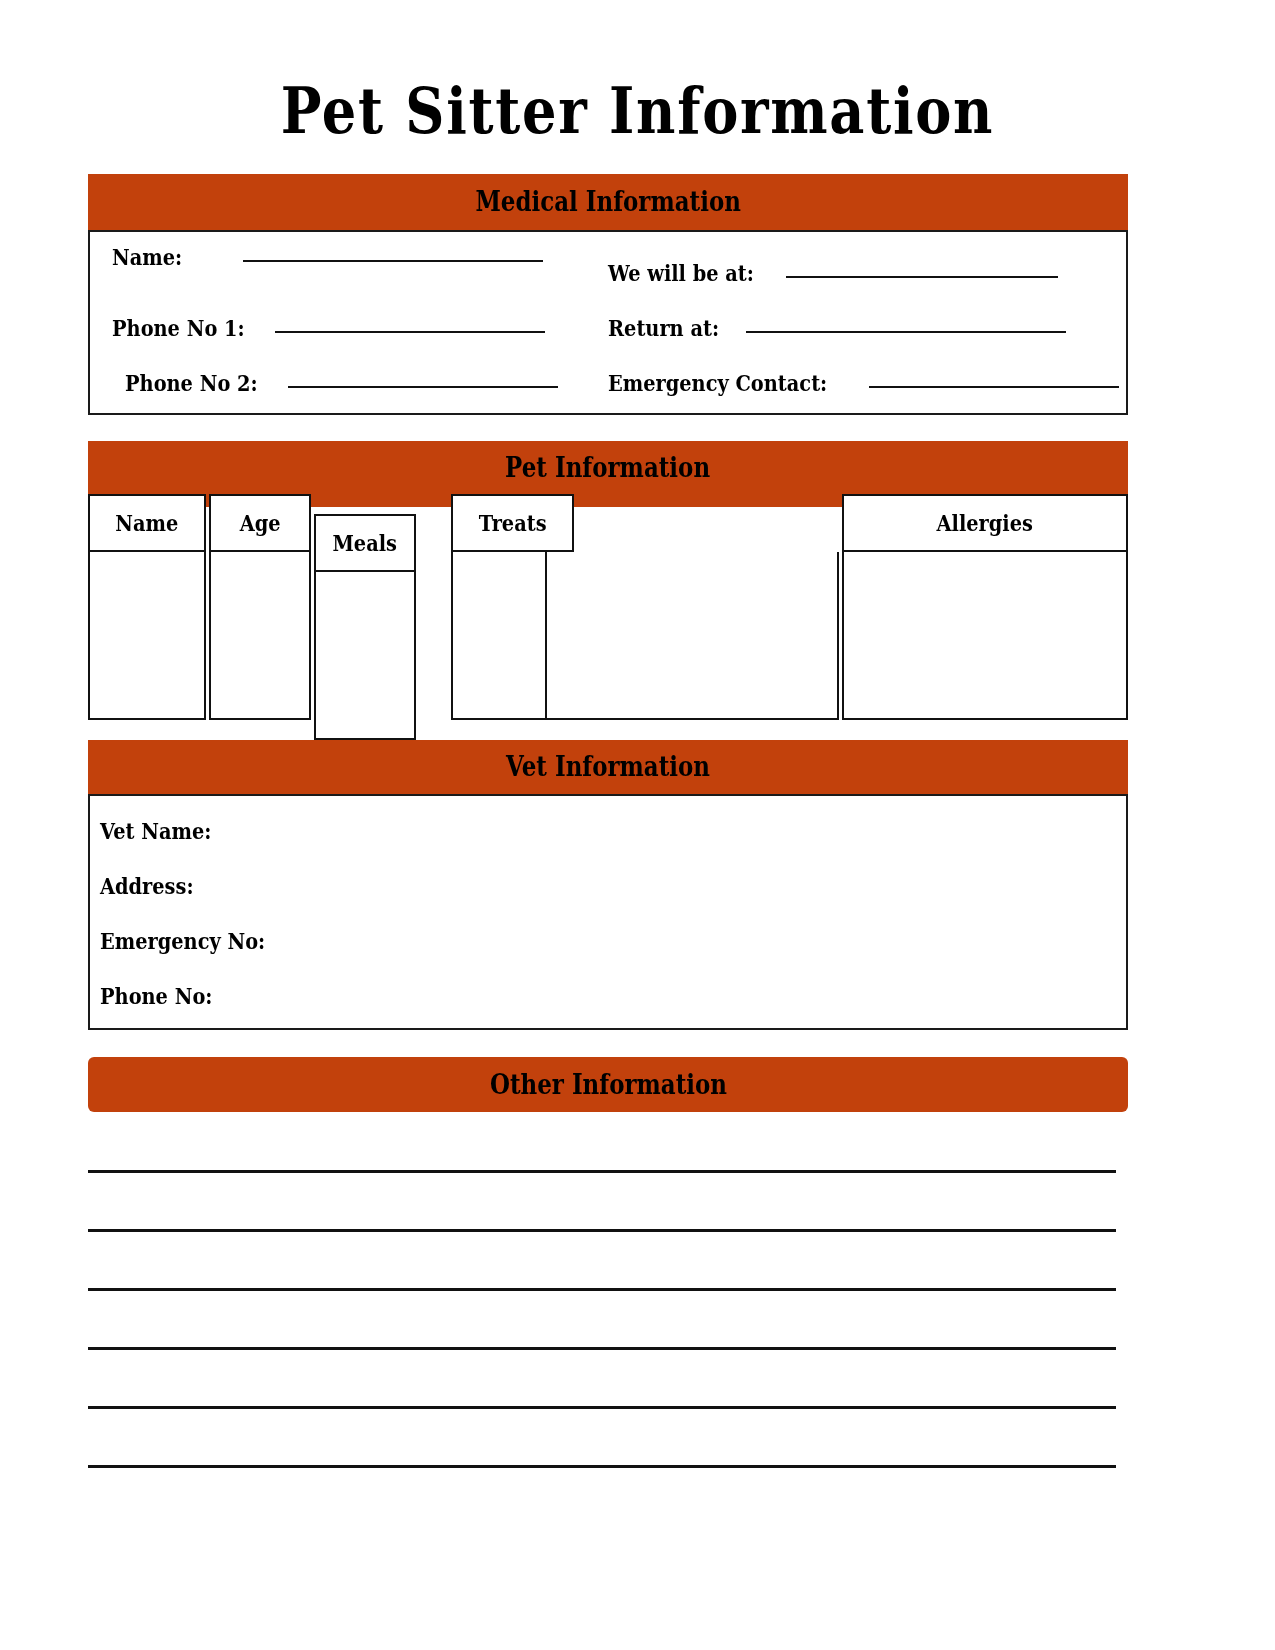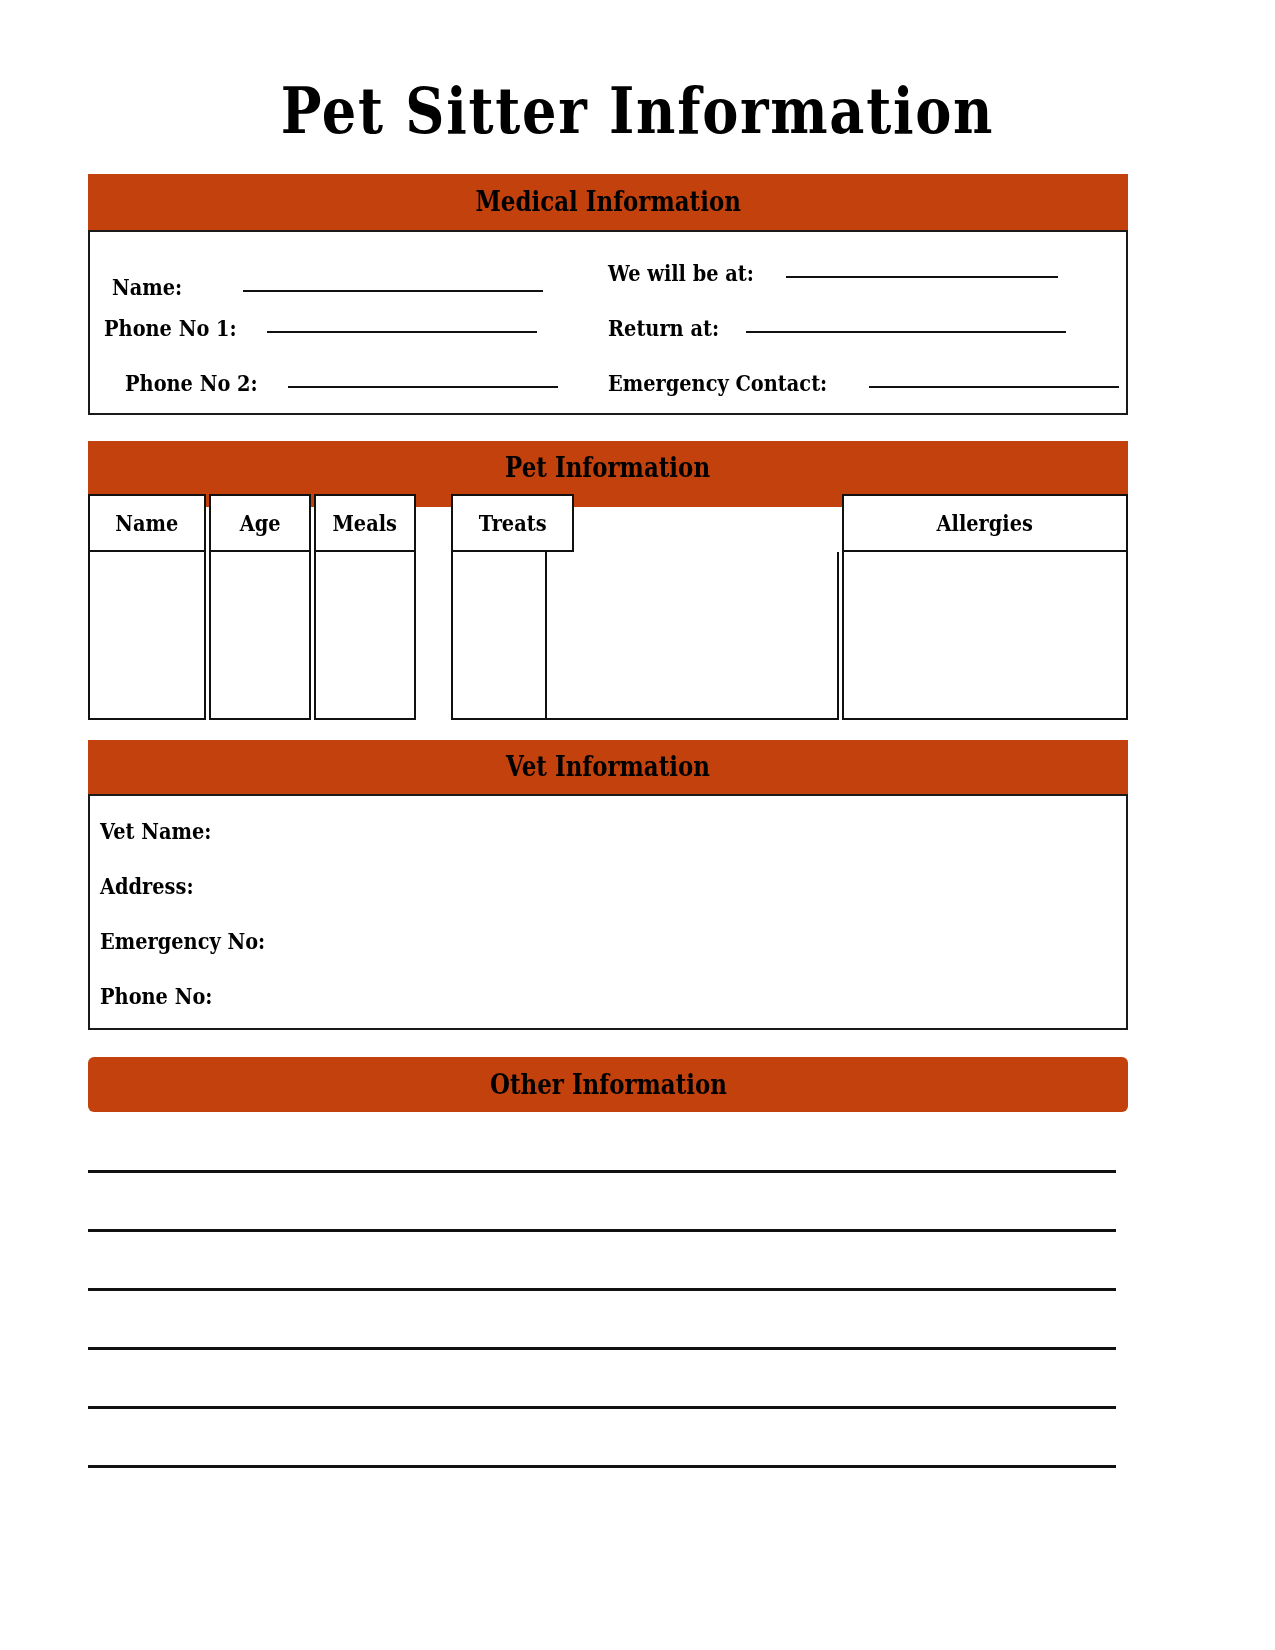--- a/index.html
+++ b/index.html
@@ -155,26 +155,26 @@
 <div class="page">
 
   <div class="doc-title">Pet Sitter Information</div>
 
   <div class="section-bar" style="top:174px; height:56px; line-height:56px;">
     <span>Medical Information</span>
   </div>
 
   <div class="box" style="top:230px; height:185px;">
 
-    <div class="field" style="left:22px; top:42px;gap:39px;">
+    <div class="field" style="left:22px; top:12px;gap:39px;">
       <span class="lbl">Name:</span>
       <span class="rule" style="width:300px; margin-left:12px;"></span>
     </div>
 
-    <div class="field" style="left:14px; top:83px;">
+    <div class="field" style="left:22px; top:83px;">
       <span class="lbl">Phone No 1:</span>
       <span class="rule" style="width:270px; margin-left:12px;"></span>
     </div>
 
     <div class="field" style="left:35px; top:138px;">
       <span class="lbl">Phone No 2:</span>
       <span class="rule" style="width:270px; margin-left:12px;"></span>
     </div>
 
     <div class="field" style="left:518px; top:28px;">
@@ -206,21 +206,21 @@
       <div class="body"></div>
     </div>
 
     <div class="col" style="left:121px; width:102px;">
       <div class="head">
         <span>Age</span>
       </div>
       <div class="body"></div>
     </div>
 
-    <div class="col" style="left:226px; width:102px;">
+    <div class="col" style="left:226px; width:102px;margin-top:20px;">
       <div class="head">
         <span>Meals</span>
       </div>
       <div class="body"></div>
     </div>
 
     <div class="col" style="left:331px; width:123px;margin-left:32px;">
       <div class="head">
         <span>Treats</span>
       </div>

